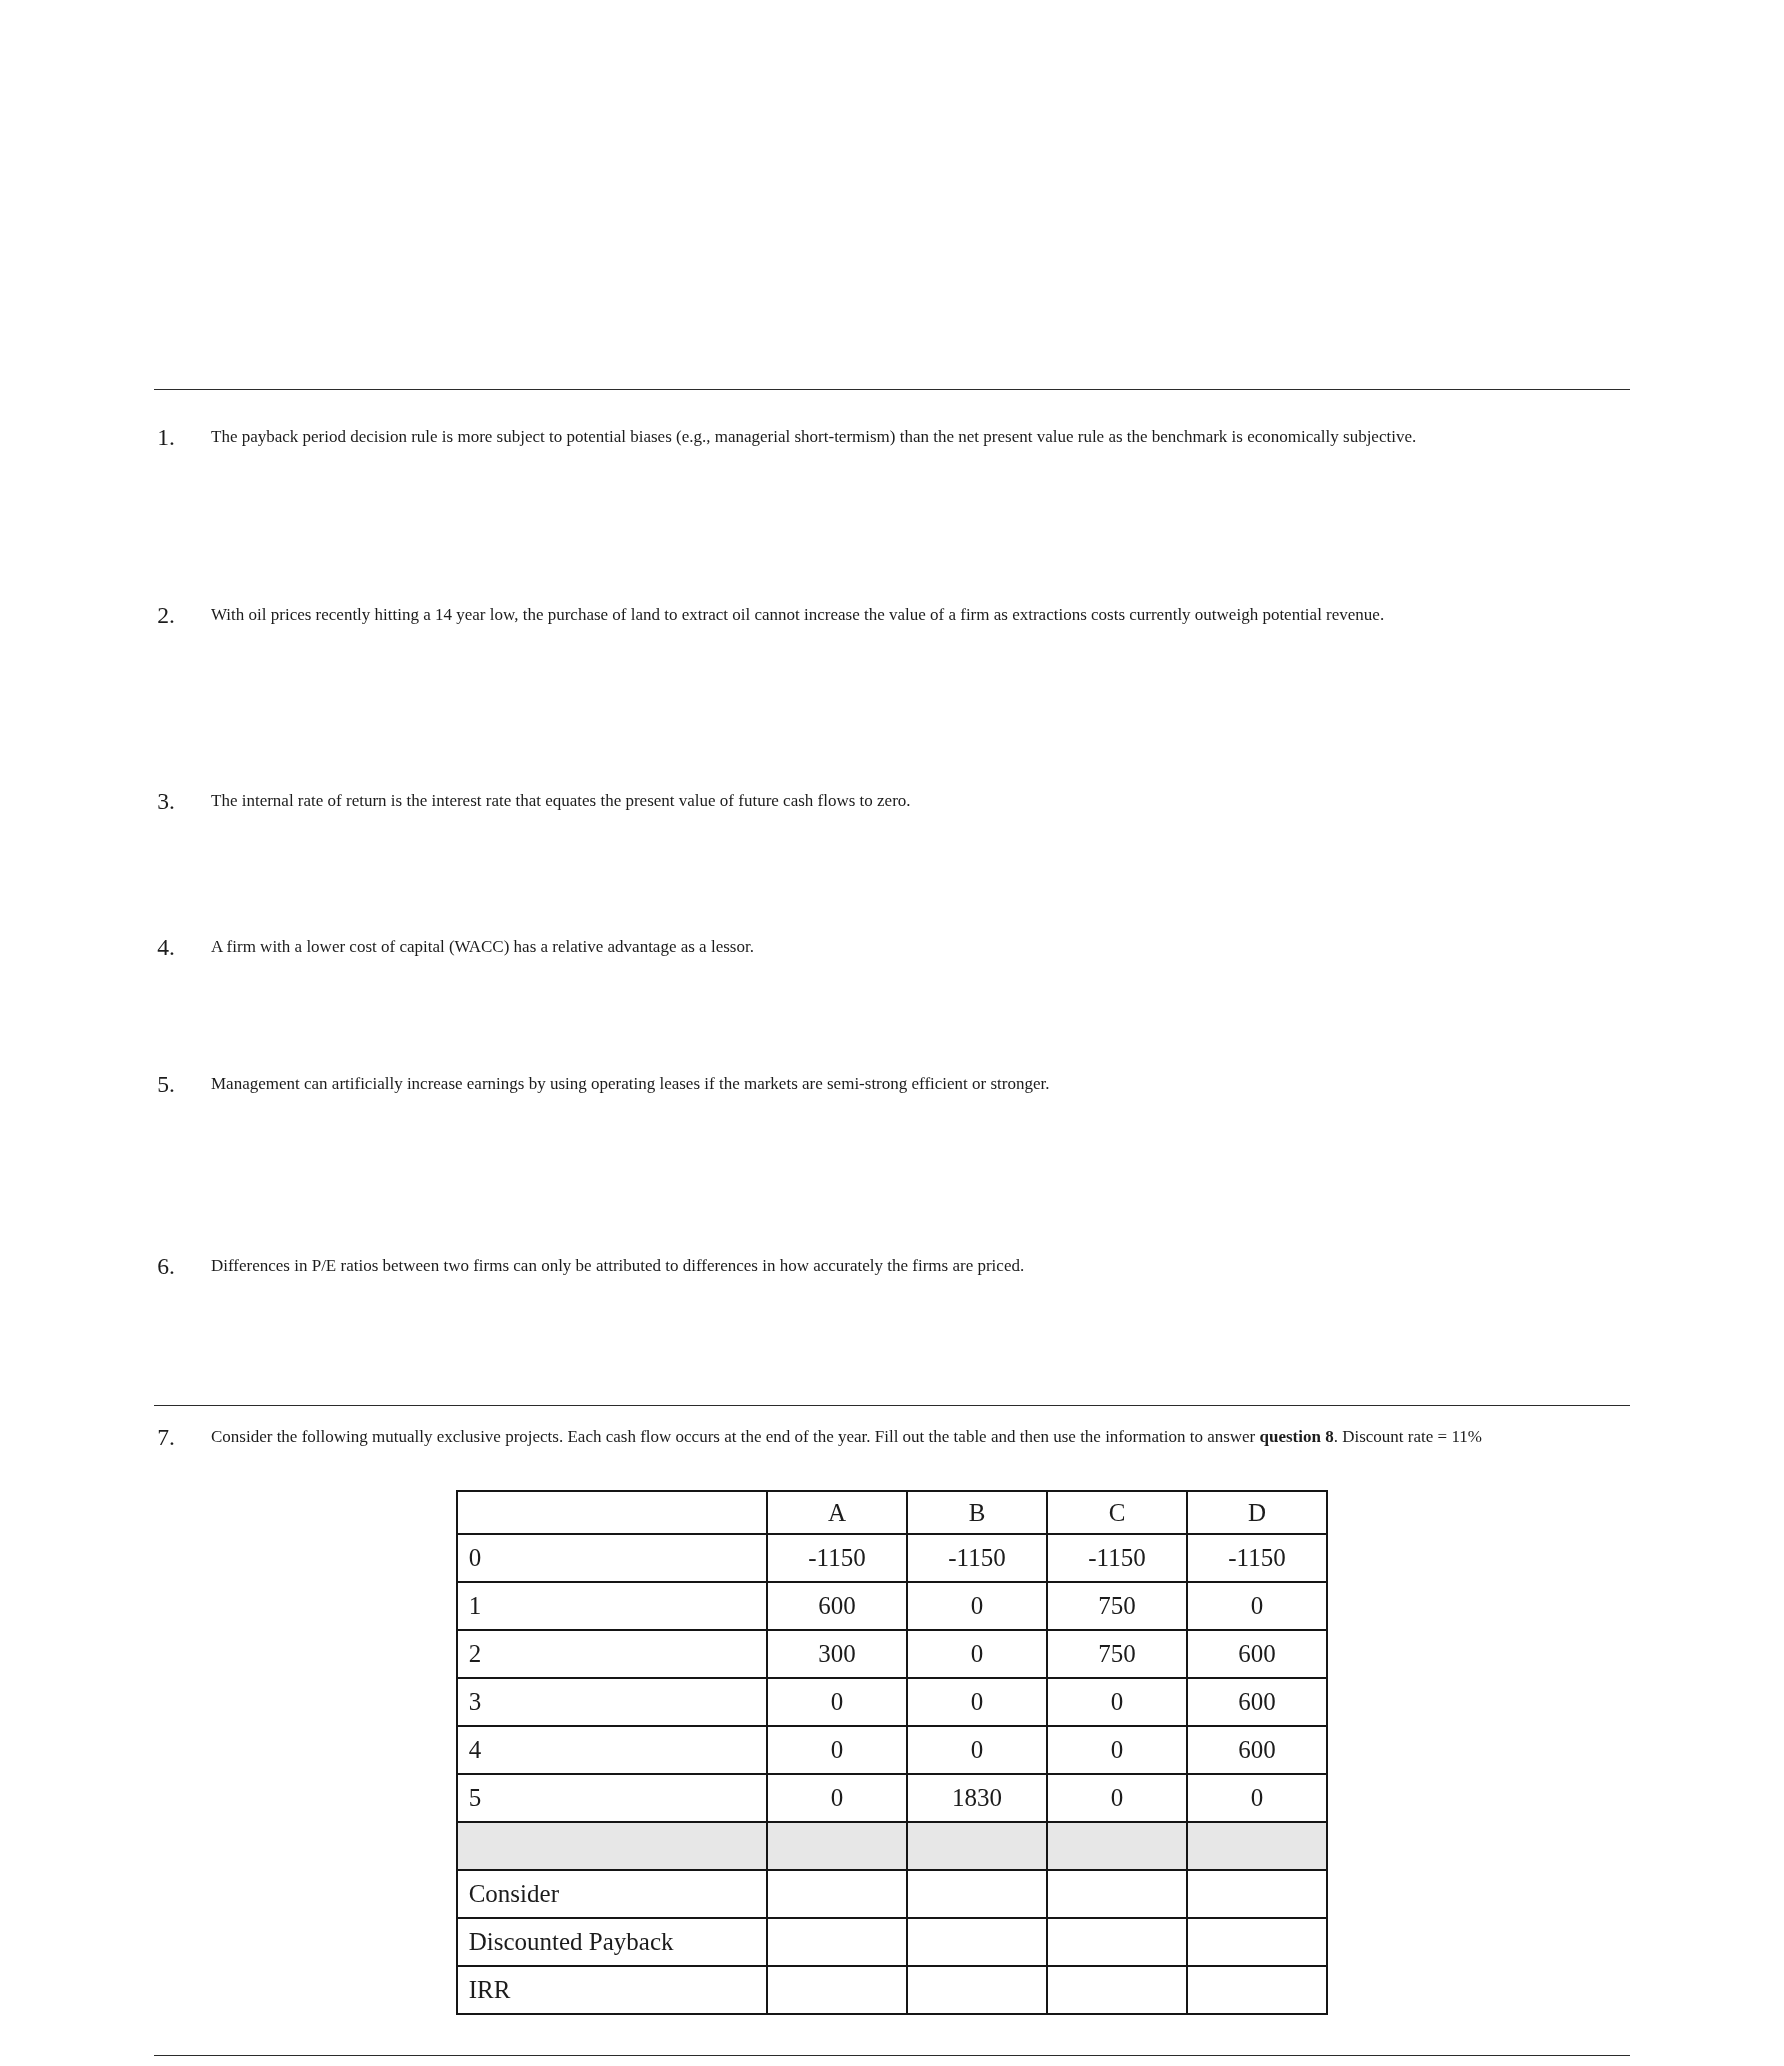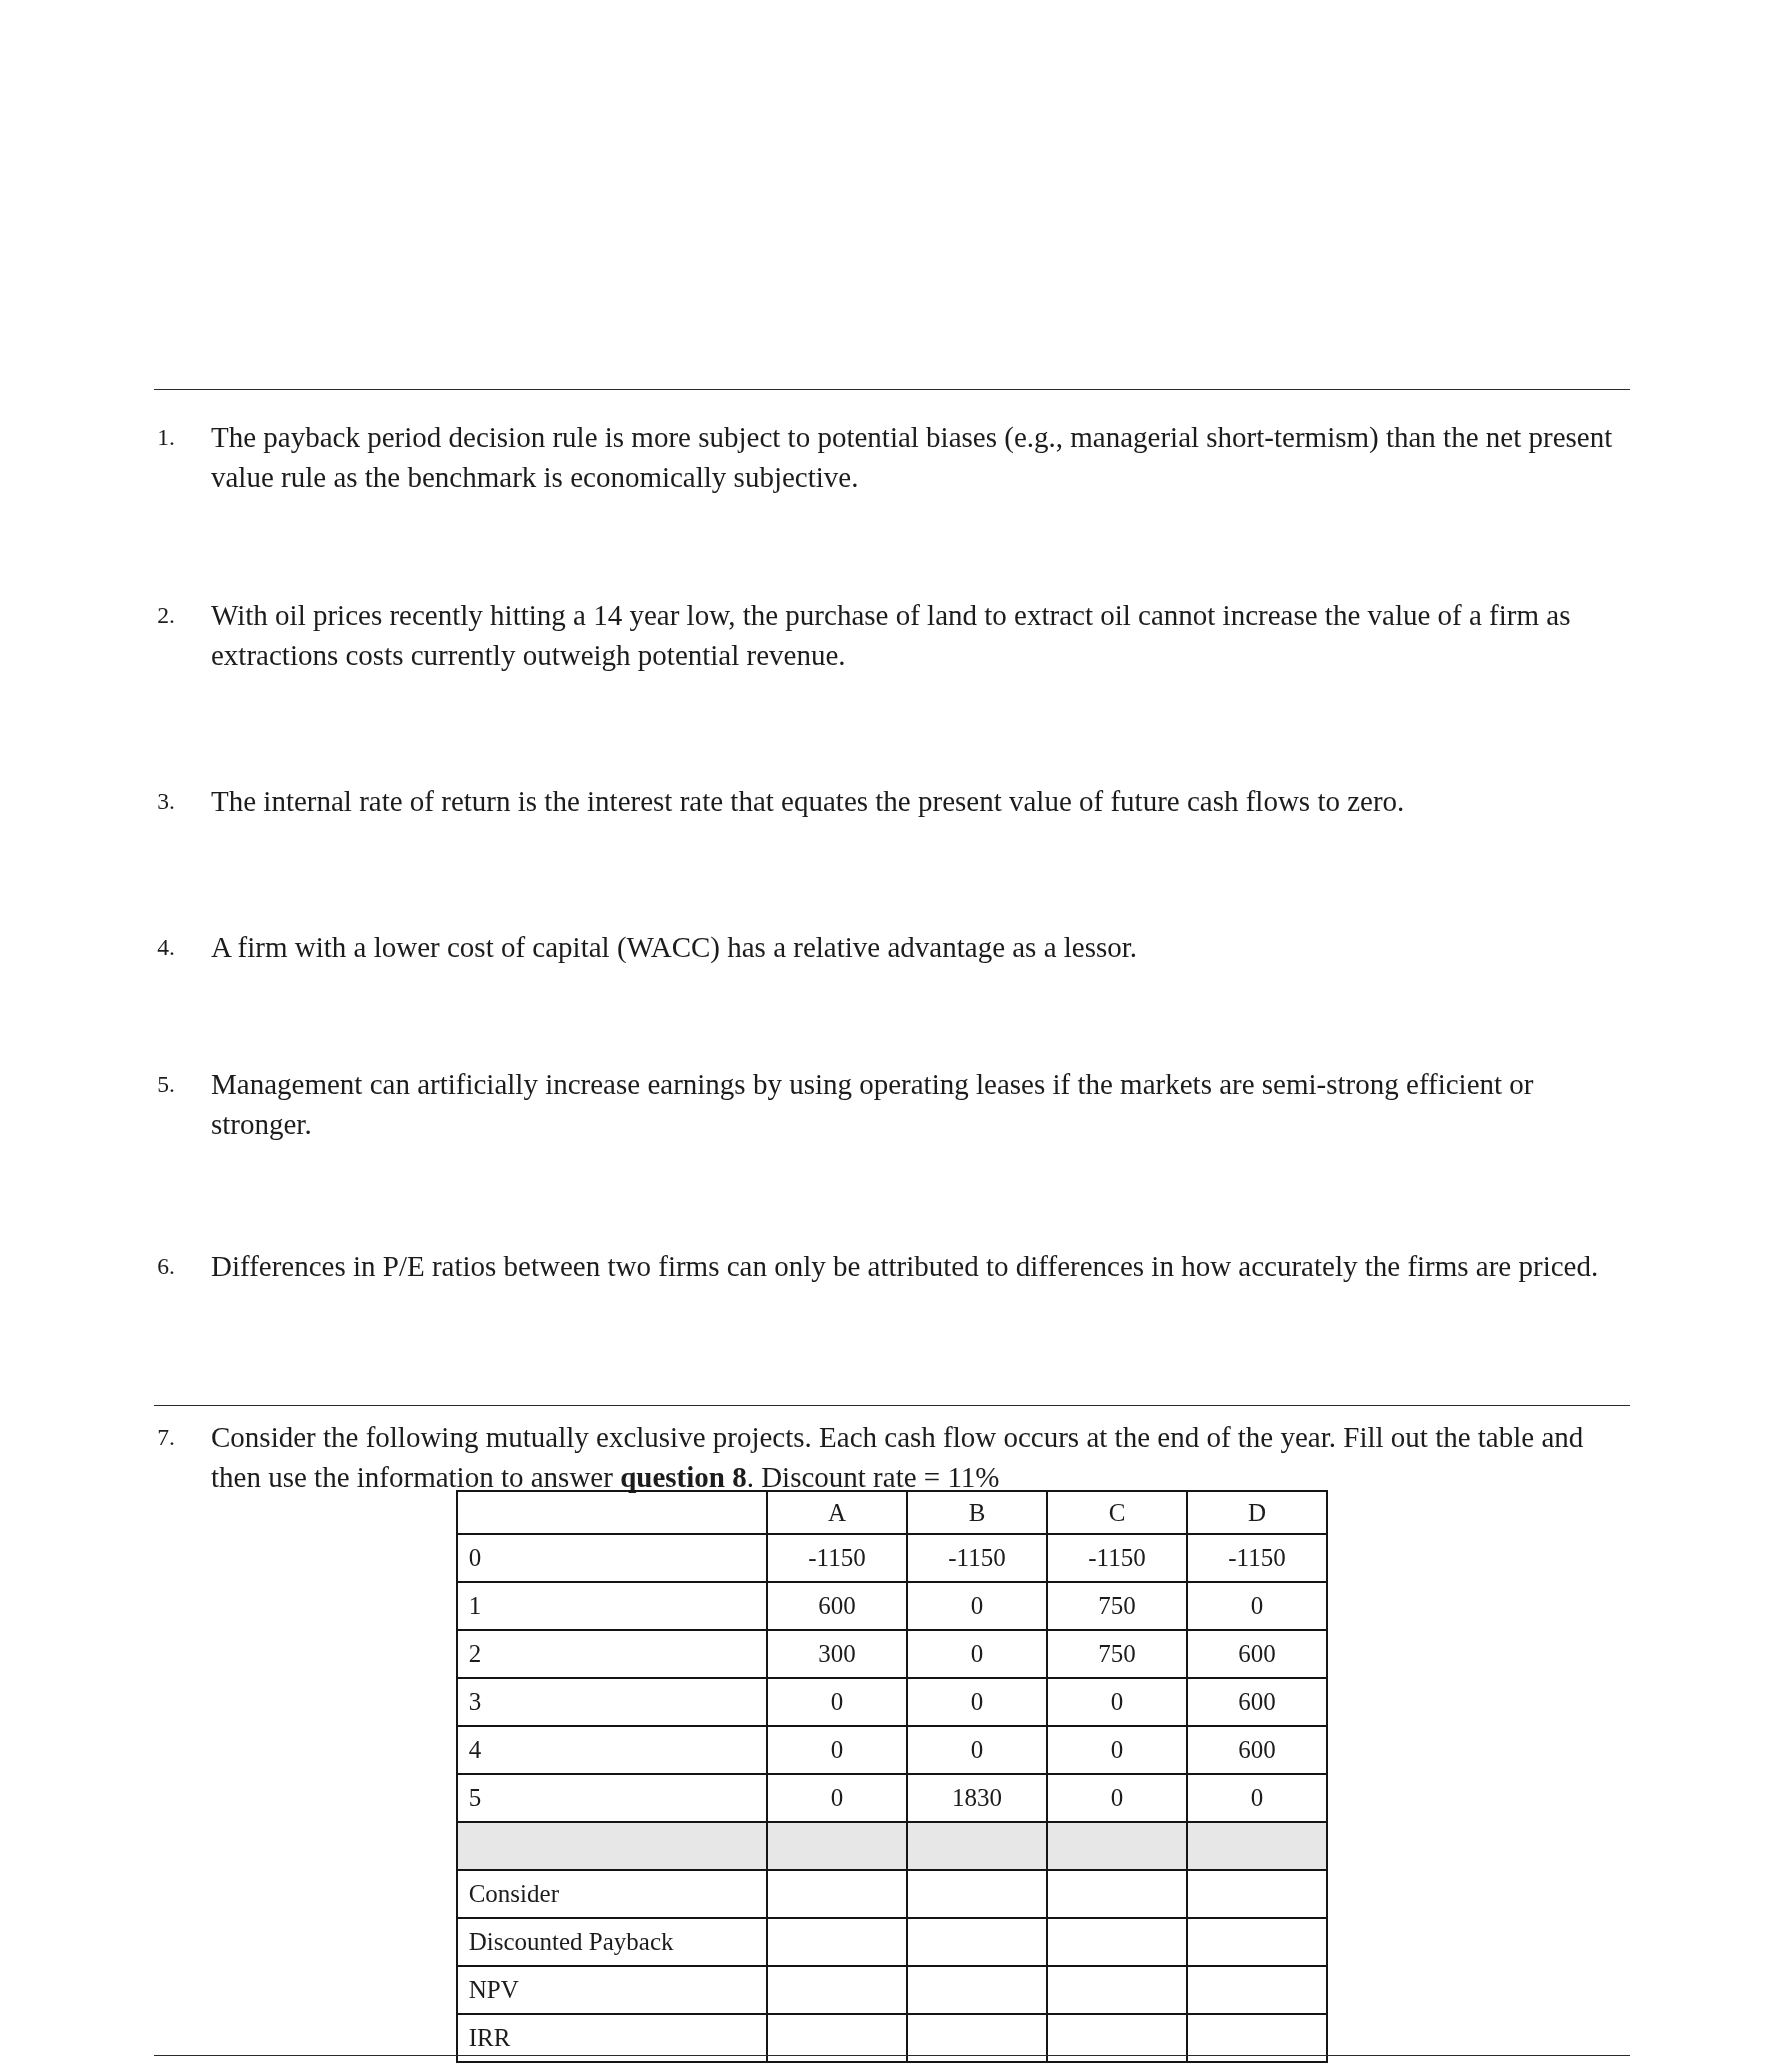--- a/index.html
+++ b/index.html
@@ -20,21 +20,21 @@
     position:absolute;left:154px;width:1476px;
     display:flex;align-items:flex-start;
   }
   .qnum{
     flex:0 0 57px;width:57px;
     font-size:23.6px;line-height:40px;
     padding-left:3.3px;
   }
   .qtext{
     flex:1;
-    font-size:29px;line-height:40px;
+    font-size:17px;line-height:40px;
   }
   .qtext b{font-weight:bold}
   .cf-table{
     position:absolute;left:456px;top:1490px;
     border-collapse:collapse;table-layout:fixed;
   }
   .cf-table td{
     border:2.1px solid #151515;
     font-size:25px;
     text-align:center;
@@ -164,27 +164,20 @@
       <td></td>
     </tr>
     <tr>
       <td class="lbl">Discounted Payback</td>
       <td></td>
       <td></td>
       <td></td>
       <td></td>
     </tr>
     <tr>
-      <td class="lbl">NPV</td>
-      <td></td>
-      <td></td>
-      <td></td>
-      <td></td>
-    </tr>
-    <tr>
       <td class="lbl">IRR</td>
       <td></td>
       <td></td>
       <td></td>
       <td></td>
     </tr>
   </tbody>
     </table>
 
   <div class="rule" style="top:2055px"></div>

